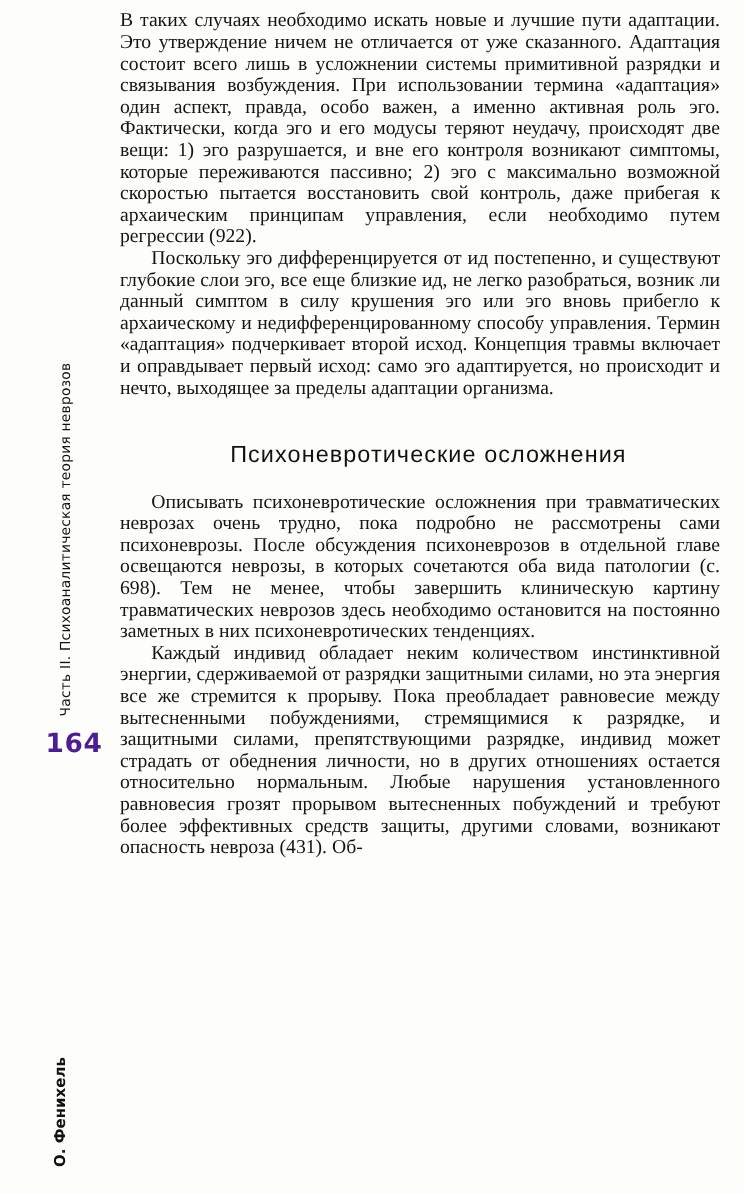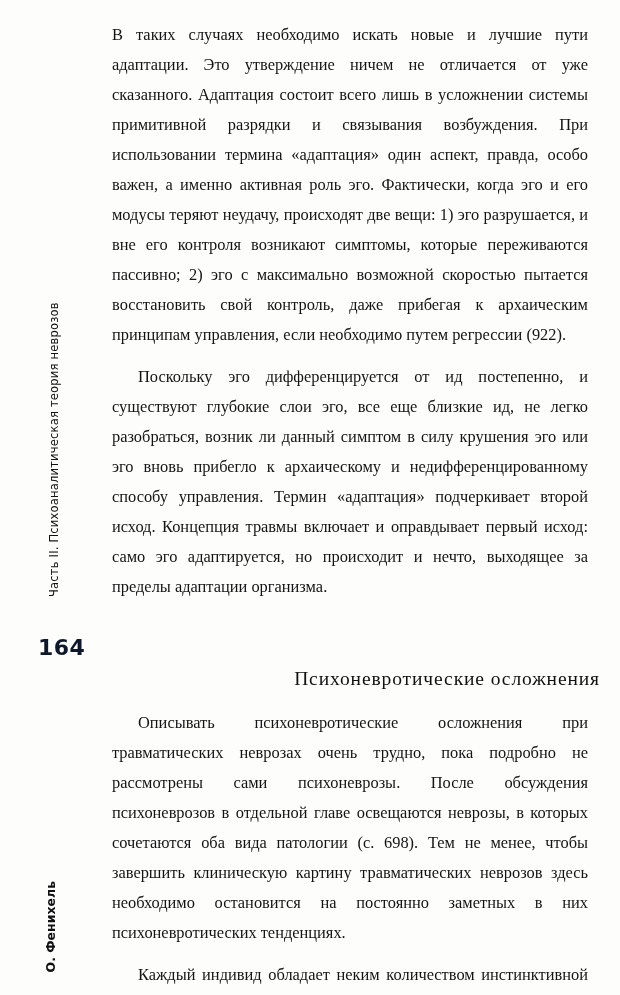--- a/index.html
+++ b/index.html
@@ -52,58 +52,58 @@
     font-family: "DejaVu Sans", sans-serif;
     font-weight: bold;
     font-size: 12.5px;
     color: #111;
     white-space: nowrap;
   }
 
   .page-number {
     position: absolute;
     left: 38px;
-    top: 635px;
+    top: 608px;
     font-family: "DejaVu Sans", sans-serif;
     font-weight: bold;
     font-size: 22px;
-    color: #0f172a;
+    color: #4c1d95;
     letter-spacing: 0.5px;
   }
 
   
   .text-col {
     position: absolute;
     left: 100px;
     top: 8px;
     width: 500px;
   }
 
   p.body {
-    margin: 12px;
+    margin: 0;
     font-size: 16.4px;
-    line-height: 30px;
+    line-height: 18px;
     text-align: justify;
     text-justify: inter-word;
     hyphens: manual;
     color: #141414;
   }
   p.indent {
     text-indent: 26px;
     font-family: Liberation Serif, serif;
   }
 
   h2.section {
-    font-family: Liberation Serif, serif;
+    font-family: Liberation Sans, sans-serif;
     font-weight: normal;
     font-size: 19.5px;
     letter-spacing: 0.9px;
     color: #111;
-    margin: 66px 0 18px 14px;
-    text-align: right;
+    margin: 36px 0 18px 14px;
+    text-align: center;
   }
 </style>
 </head>
 <body>
 
 <div class="page">
 
   <div class="margin-col">
     <div class="running-head">Часть II. Психоаналитическая теория неврозов</div>
     <div class="page-number">164</div>

